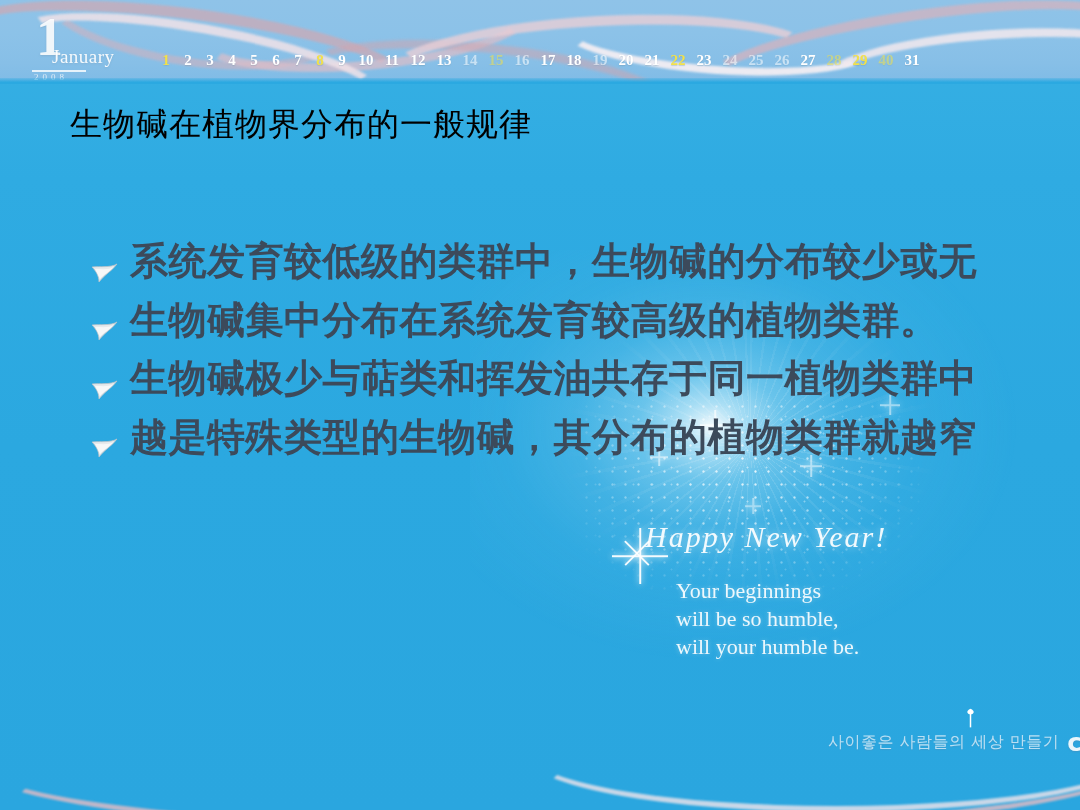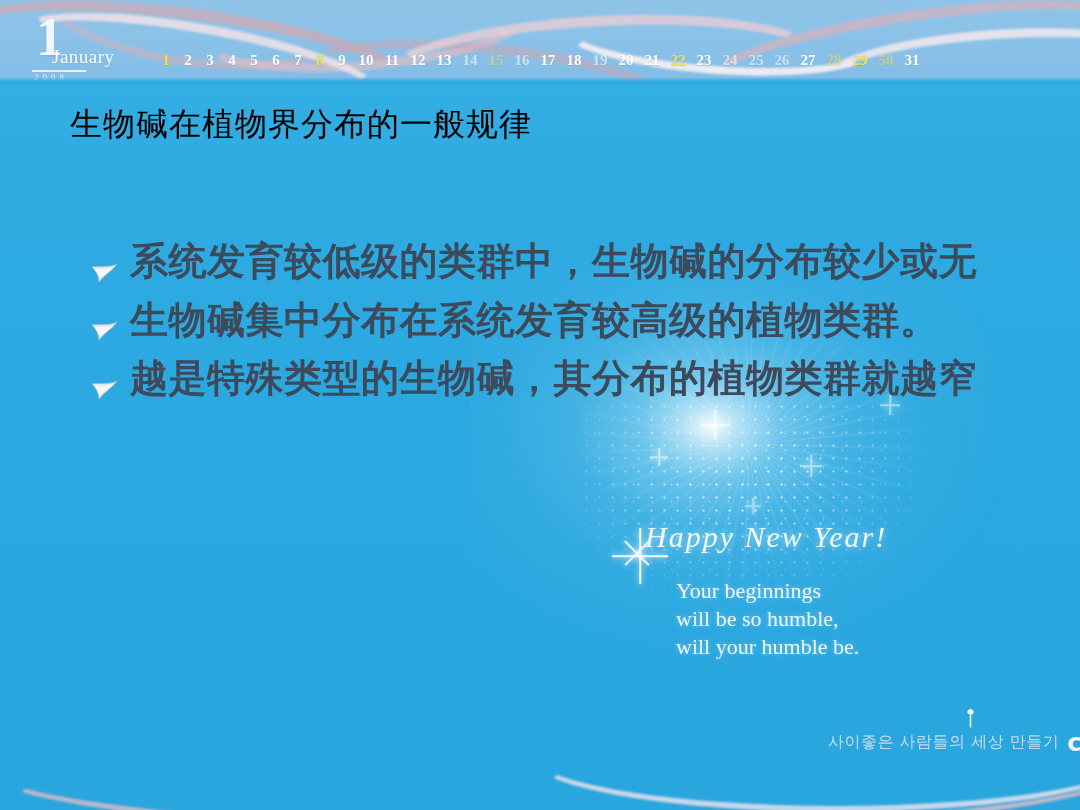--- a/index.html
+++ b/index.html
@@ -414,21 +414,21 @@
         <span class="day wide">20</span>
         <span class="day wide">21</span>
         <span class="day wide holiday">22</span>
         <span class="day wide">23</span>
         <span class="day wide dim">24</span>
         <span class="day wide dim">25</span>
         <span class="day wide dim">26</span>
         <span class="day wide">27</span>
         <span class="day wide holiday dim">28</span>
         <span class="day wide holiday">29</span>
-        <span class="day wide holiday dim">50</span>
+        <span class="day wide holiday dim">40</span>
         <span class="day wide">31</span>
       </div>
     <div class="header-bottom-edge"></div>
   </div>
 
   <div class="title">生物碱在植物界分布的一般规律</div>
 
   <div class="bullets" id="bullet-list">
       <div class="bullet-row">
         <span class="bullet-marker">
@@ -448,20 +448,29 @@
         </span>
         <span class="bullet-text">生物碱集中分布在系统发育较高级的植物类群。</span>
       </div>
       <div class="bullet-row">
         <span class="bullet-marker">
           <svg width="30" height="26" viewBox="0 0 30 26">
             <path d="M2 6 C10 5 20 7 27 3 C22 10 14 14 9 21 C9 15 6 10 2 6 Z" fill="#e6eaec" stroke="#b9c3c9" stroke-width="0.8"></path>
             <path d="M5 8 C12 8 19 9 24 6 C19 11 13 14 10 18 Z" fill="#ffffff" opacity="0.65"></path>
           </svg>
         </span>
+        <span class="bullet-text">生物碱极少与萜类和挥发油共存于同一植物类群中</span>
+      </div>
+      <div class="bullet-row">
+        <span class="bullet-marker">
+          <svg width="30" height="26" viewBox="0 0 30 26">
+            <path d="M2 6 C10 5 20 7 27 3 C22 10 14 14 9 21 C9 15 6 10 2 6 Z" fill="#e6eaec" stroke="#b9c3c9" stroke-width="0.8"></path>
+            <path d="M5 8 C12 8 19 9 24 6 C19 11 13 14 10 18 Z" fill="#ffffff" opacity="0.65"></path>
+          </svg>
+        </span>
         <span class="bullet-text">越是特殊类型的生物碱，其分布的植物类群就越窄</span>
       </div>
     </div>
 
   <div class="greeting">Happy New Year!</div>
   <div class="quote" id="quote-block">
       <div>Your beginnings</div>
       <div>will be so humble,</div>
       <div>will your humble be.</div>
     </div>

